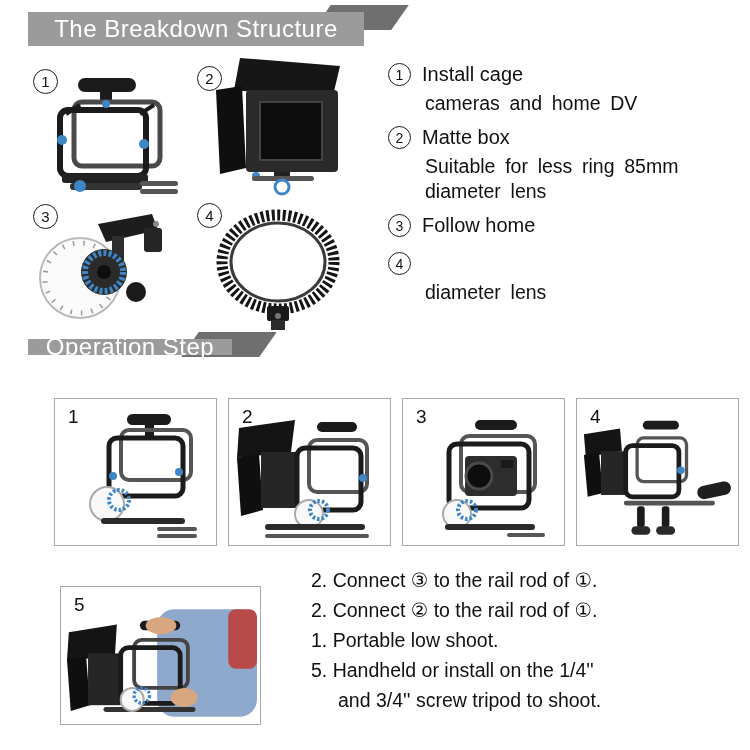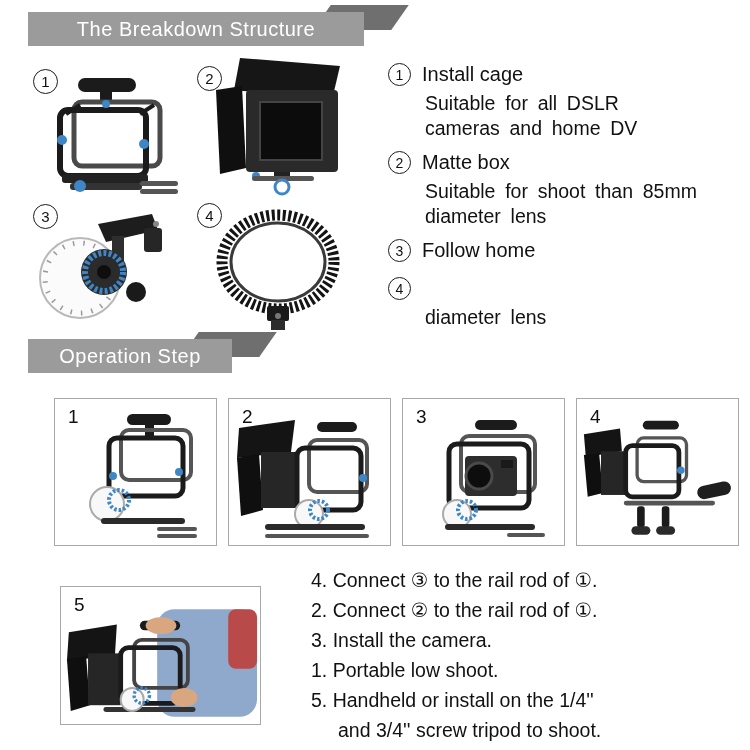--- a/index.html
+++ b/index.html
@@ -2,25 +2,25 @@
 <html><head>
 <meta charset="utf-8">
 <style>
   * { margin:0; padding:0; box-sizing:border-box; }
   body { background:#fff; }
   .page { position:relative; width:750px; height:750px; background:#fff; overflow:hidden;
           font-family:"Liberation Sans","DejaVu Sans",sans-serif; color:#111; z-index:0; }
 
   
   .banner { position:absolute; background:#9b9b9b; color:#fff; display:flex; align-items:center;
-            justify-content:center; font-size:20px; letter-spacing:.5px; }
+            justify-content:center; font-size:24px; letter-spacing:.5px; }
   .banner .fold { position:absolute; top:-7px; right:-36px; width:78px; height:25px;
                   background:#6f6f6f; transform:skewX(-35deg); z-index:-1; }
   .banner-1 { left:28px; top:12px; width:336px; height:34px; }
-  .banner-2 { left:28px; top:339px; width:204px; height:34px; }
+  .banner-2 { left:28px; top:339px; width:204px; height:16px; }
 
   
   .num-circle { position:absolute; width:25px; height:25px; border:1.5px solid #1c1c1c;
                 border-radius:50%; display:flex; align-items:center; justify-content:center;
                 font-size:15px; background:#fff; }
   .photo { position:absolute; }
 
   
   .right-col { position:absolute; left:388px; top:58px; width:358px; }
   .entry { margin-bottom:5px; }
@@ -114,34 +114,33 @@
   <div class="right-col">
 
     <div class="entry">
       <div class="entry-title">
         <span class="entry-marker">
           <span>1</span>
         </span>
         <span>Install cage</span>
       </div>
       <div class="entry-lines">
-        <div>Suitable for all DSLR</div>
         <div>cameras and home DV</div>
       </div>
     </div>
 
     <div class="entry">
       <div class="entry-title">
         <span class="entry-marker">
           <span>2</span>
         </span>
         <span>Matte box</span>
       </div>
       <div class="entry-lines">
-        <div>Suitable for shoot than 85mm</div>
+        <div>Suitable for less ring 85mm</div>
         <div>diameter lens</div>
       </div>
     </div>
 
     <div class="entry">
       <div class="entry-title">
         <span class="entry-marker">
           <span>3</span>
         </span>
         <span>Follow home</span>
@@ -252,21 +251,20 @@
       <rect x="78" y="16" width="42" height="10" rx="5" fill="#1b1b1b"></rect>
       <ellipse cx="100" cy="21" rx="16" ry="9" fill="#d8a77f"></ellipse>
       <ellipse cx="124" cy="96" rx="14" ry="10" fill="#d8a77f"></ellipse>
       <rect x="40" y="106" width="96" height="5" rx="2.5" fill="#333"></rect>
       <circle cx="70" cy="98" r="12" fill="#f8f8f8" stroke="#aaa" stroke-width="2"></circle>
       <circle cx="80" cy="94" r="8" fill="none" stroke="#3f86c6" stroke-width="3.5" stroke-dasharray="2.5 2"></circle>
     </svg>
   </div>
 
   <div class="instructions">
-    <div>4. Connect ③ to the rail rod of ①.</div>
+    <div>2. Connect ③ to the rail rod of ①.</div>
     <div>2. Connect ② to the rail rod of ①.</div>
-    <div>3. Install the camera.</div>
     <div>1. Portable low shoot.</div>
     <div>5. Handheld or install on the 1/4''</div>
     <div class="cont">and 3/4'' screw tripod to shoot.</div>
   </div>
 
 </div>
 
 </body></html>

